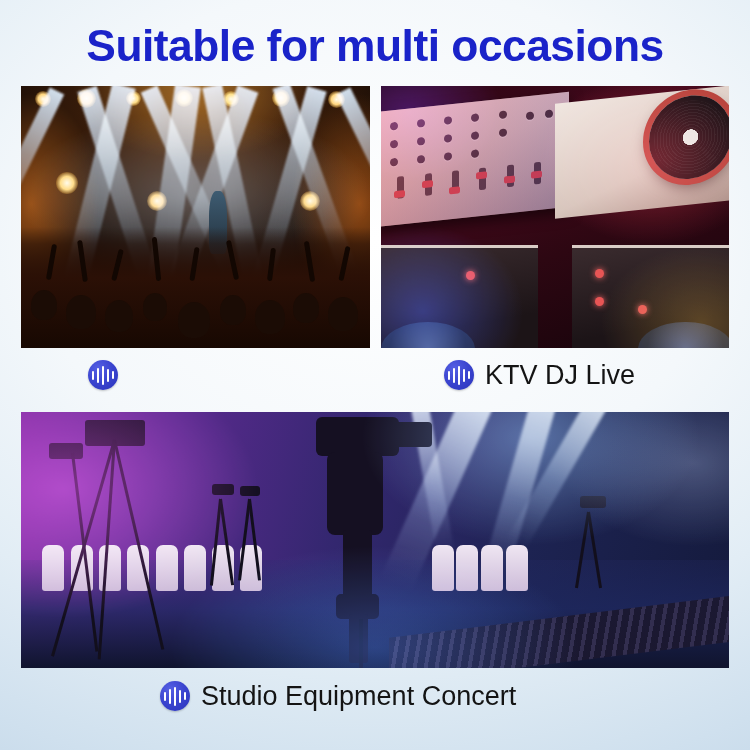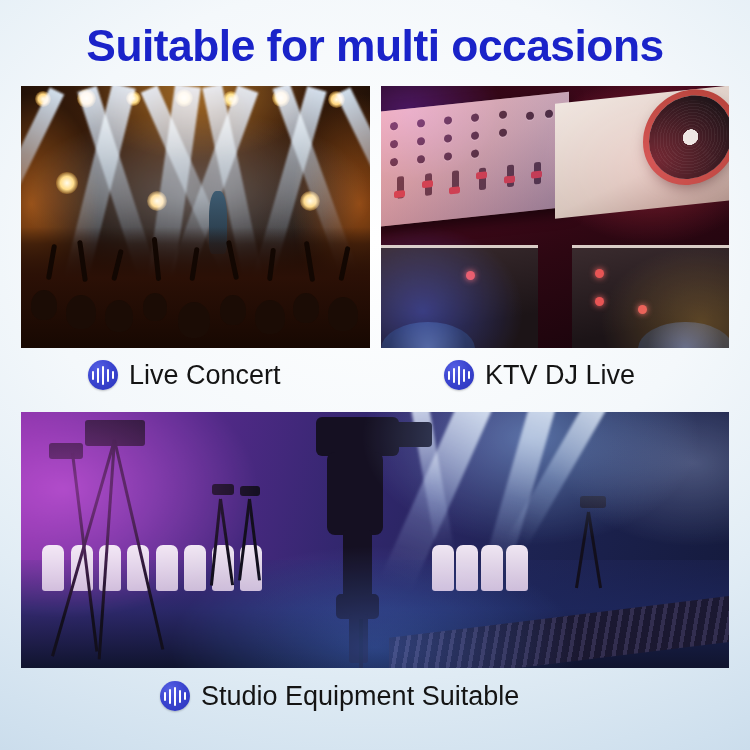--- a/index.html
+++ b/index.html
@@ -308,21 +308,20 @@
   </div>
 
   <div class="cap cap-tl">
     <div class="cap-icon">
       <i></i>
         <i></i>
         <i></i>
         <i></i>
         <i></i>
     </div>
-    <div class="cap-text">Live Concert</div>
   </div>
 
   <div class="cap cap-tr">
     <div class="cap-icon">
       <i></i>
         <i></i>
         <i></i>
         <i></i>
         <i></i>
     </div>
@@ -330,16 +329,16 @@
   </div>
 
   <div class="cap cap-bot">
     <div class="cap-icon">
       <i></i>
         <i></i>
         <i></i>
         <i></i>
         <i></i>
     </div>
-    <div class="cap-text">Studio Equipment Suitable</div>
+    <div class="cap-text">Studio Equipment Concert</div>
   </div>
 
 </div>
 
 </body></html>

